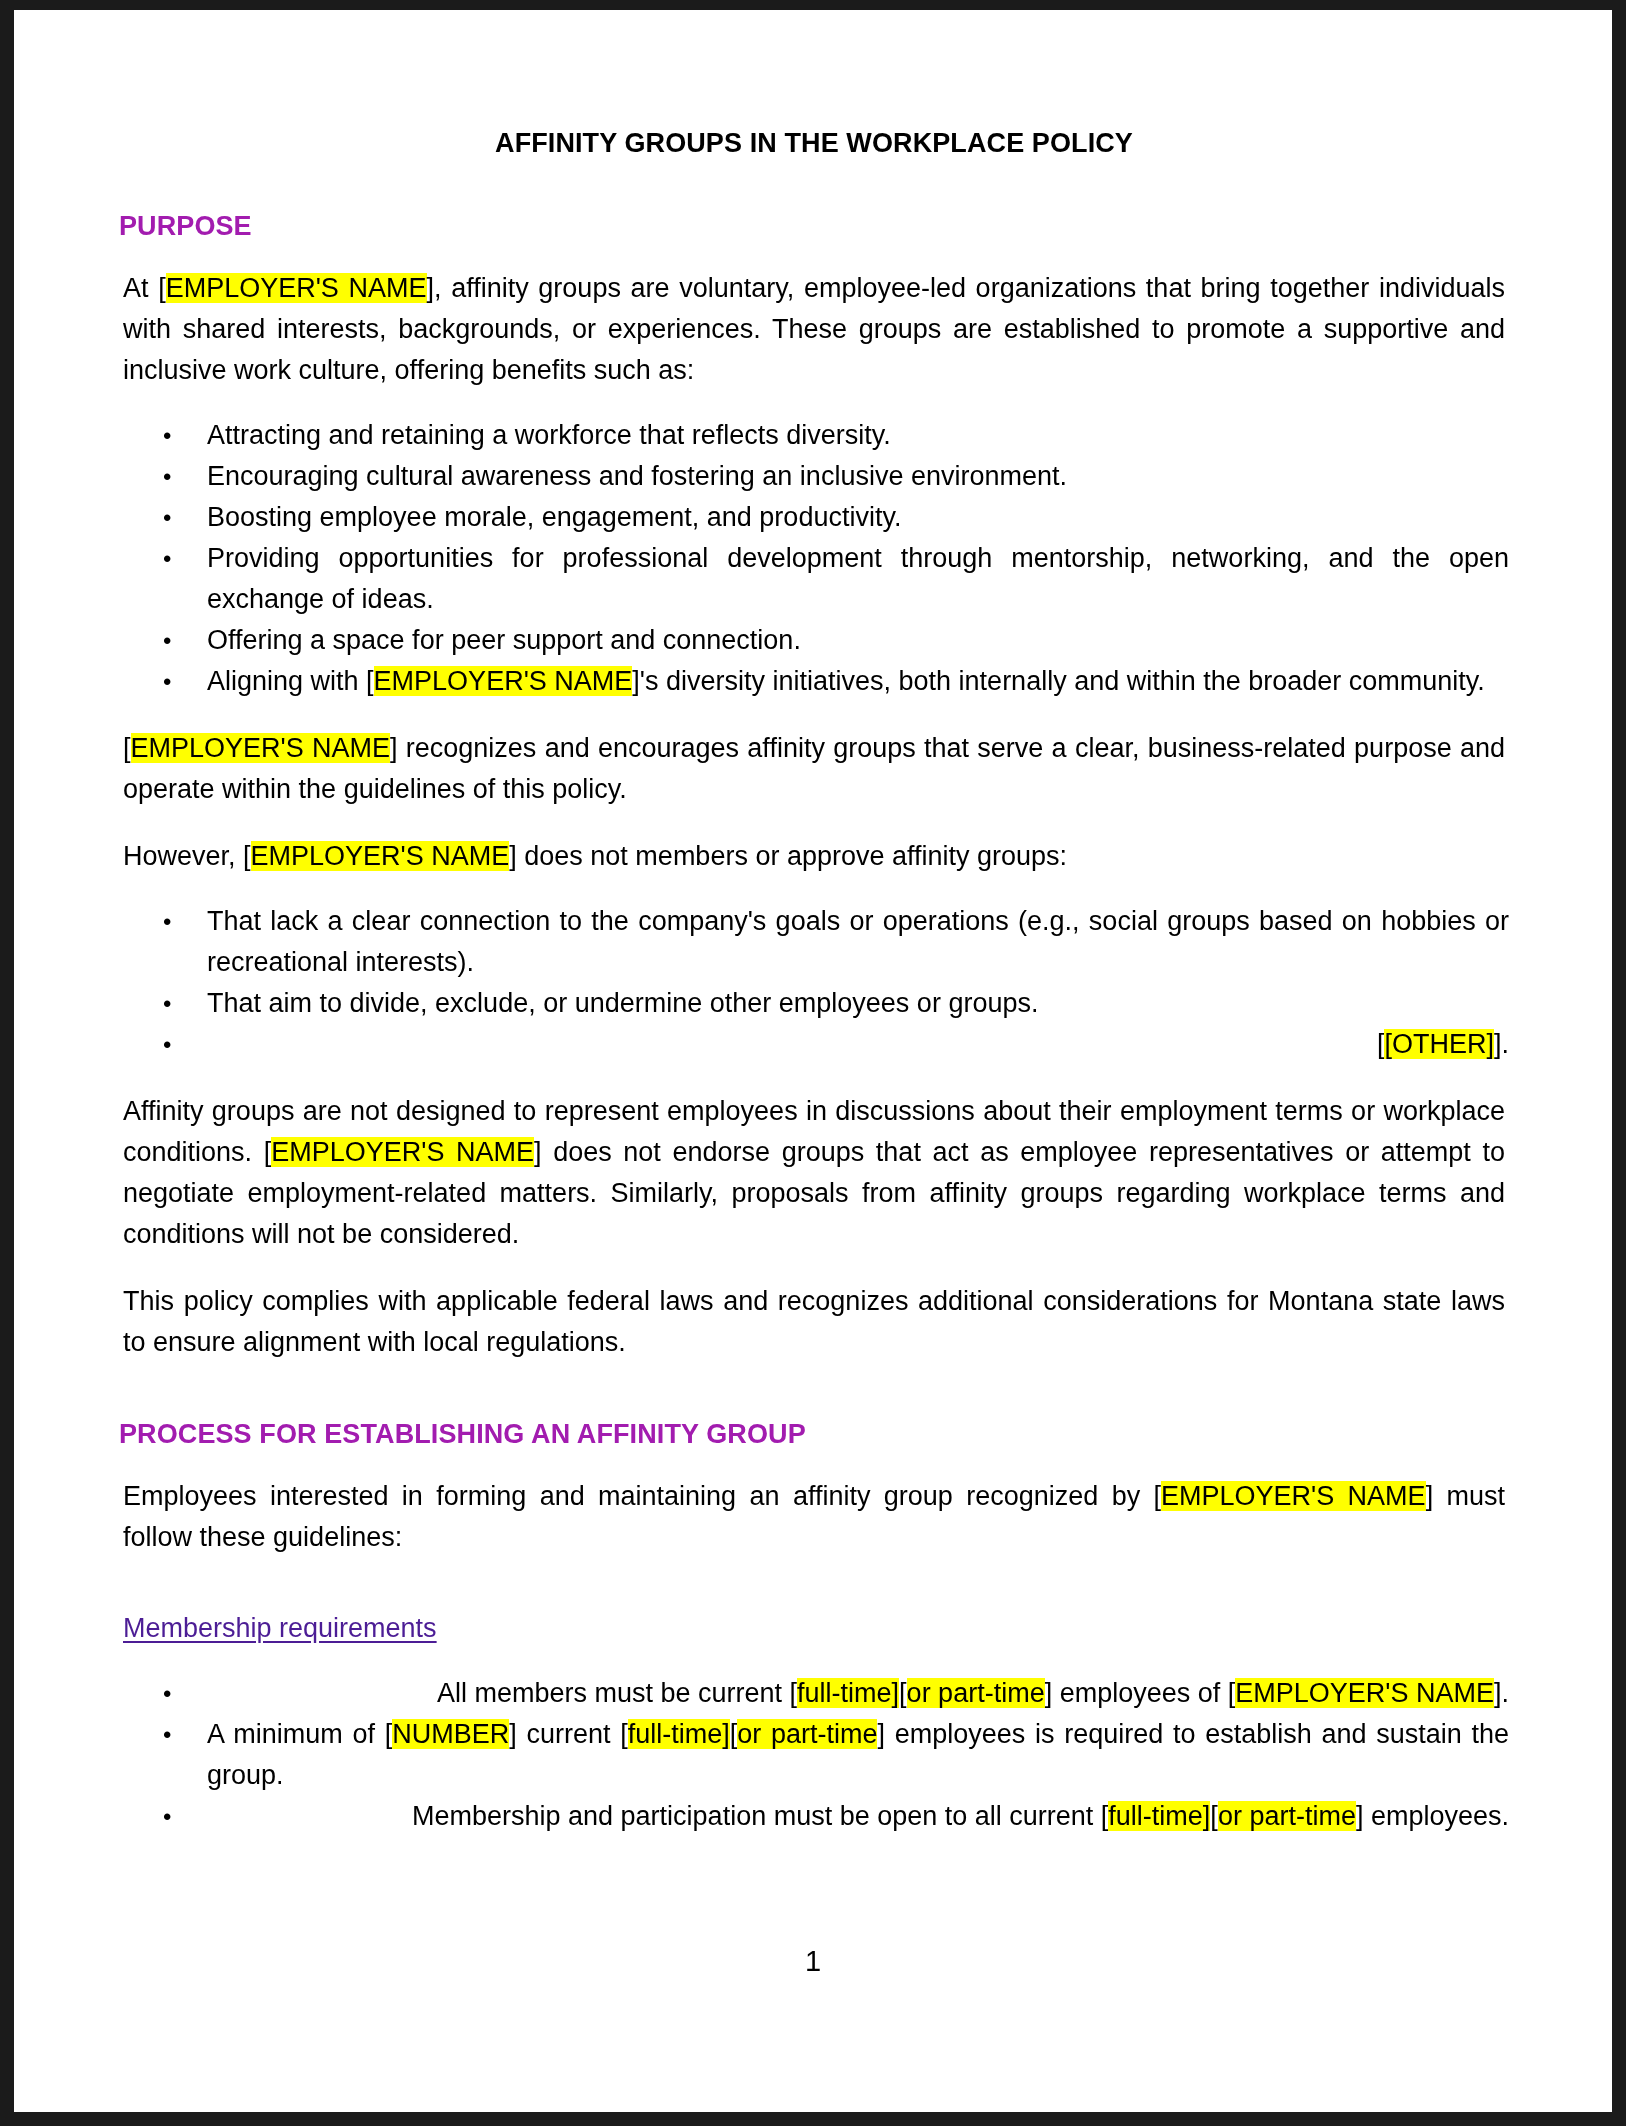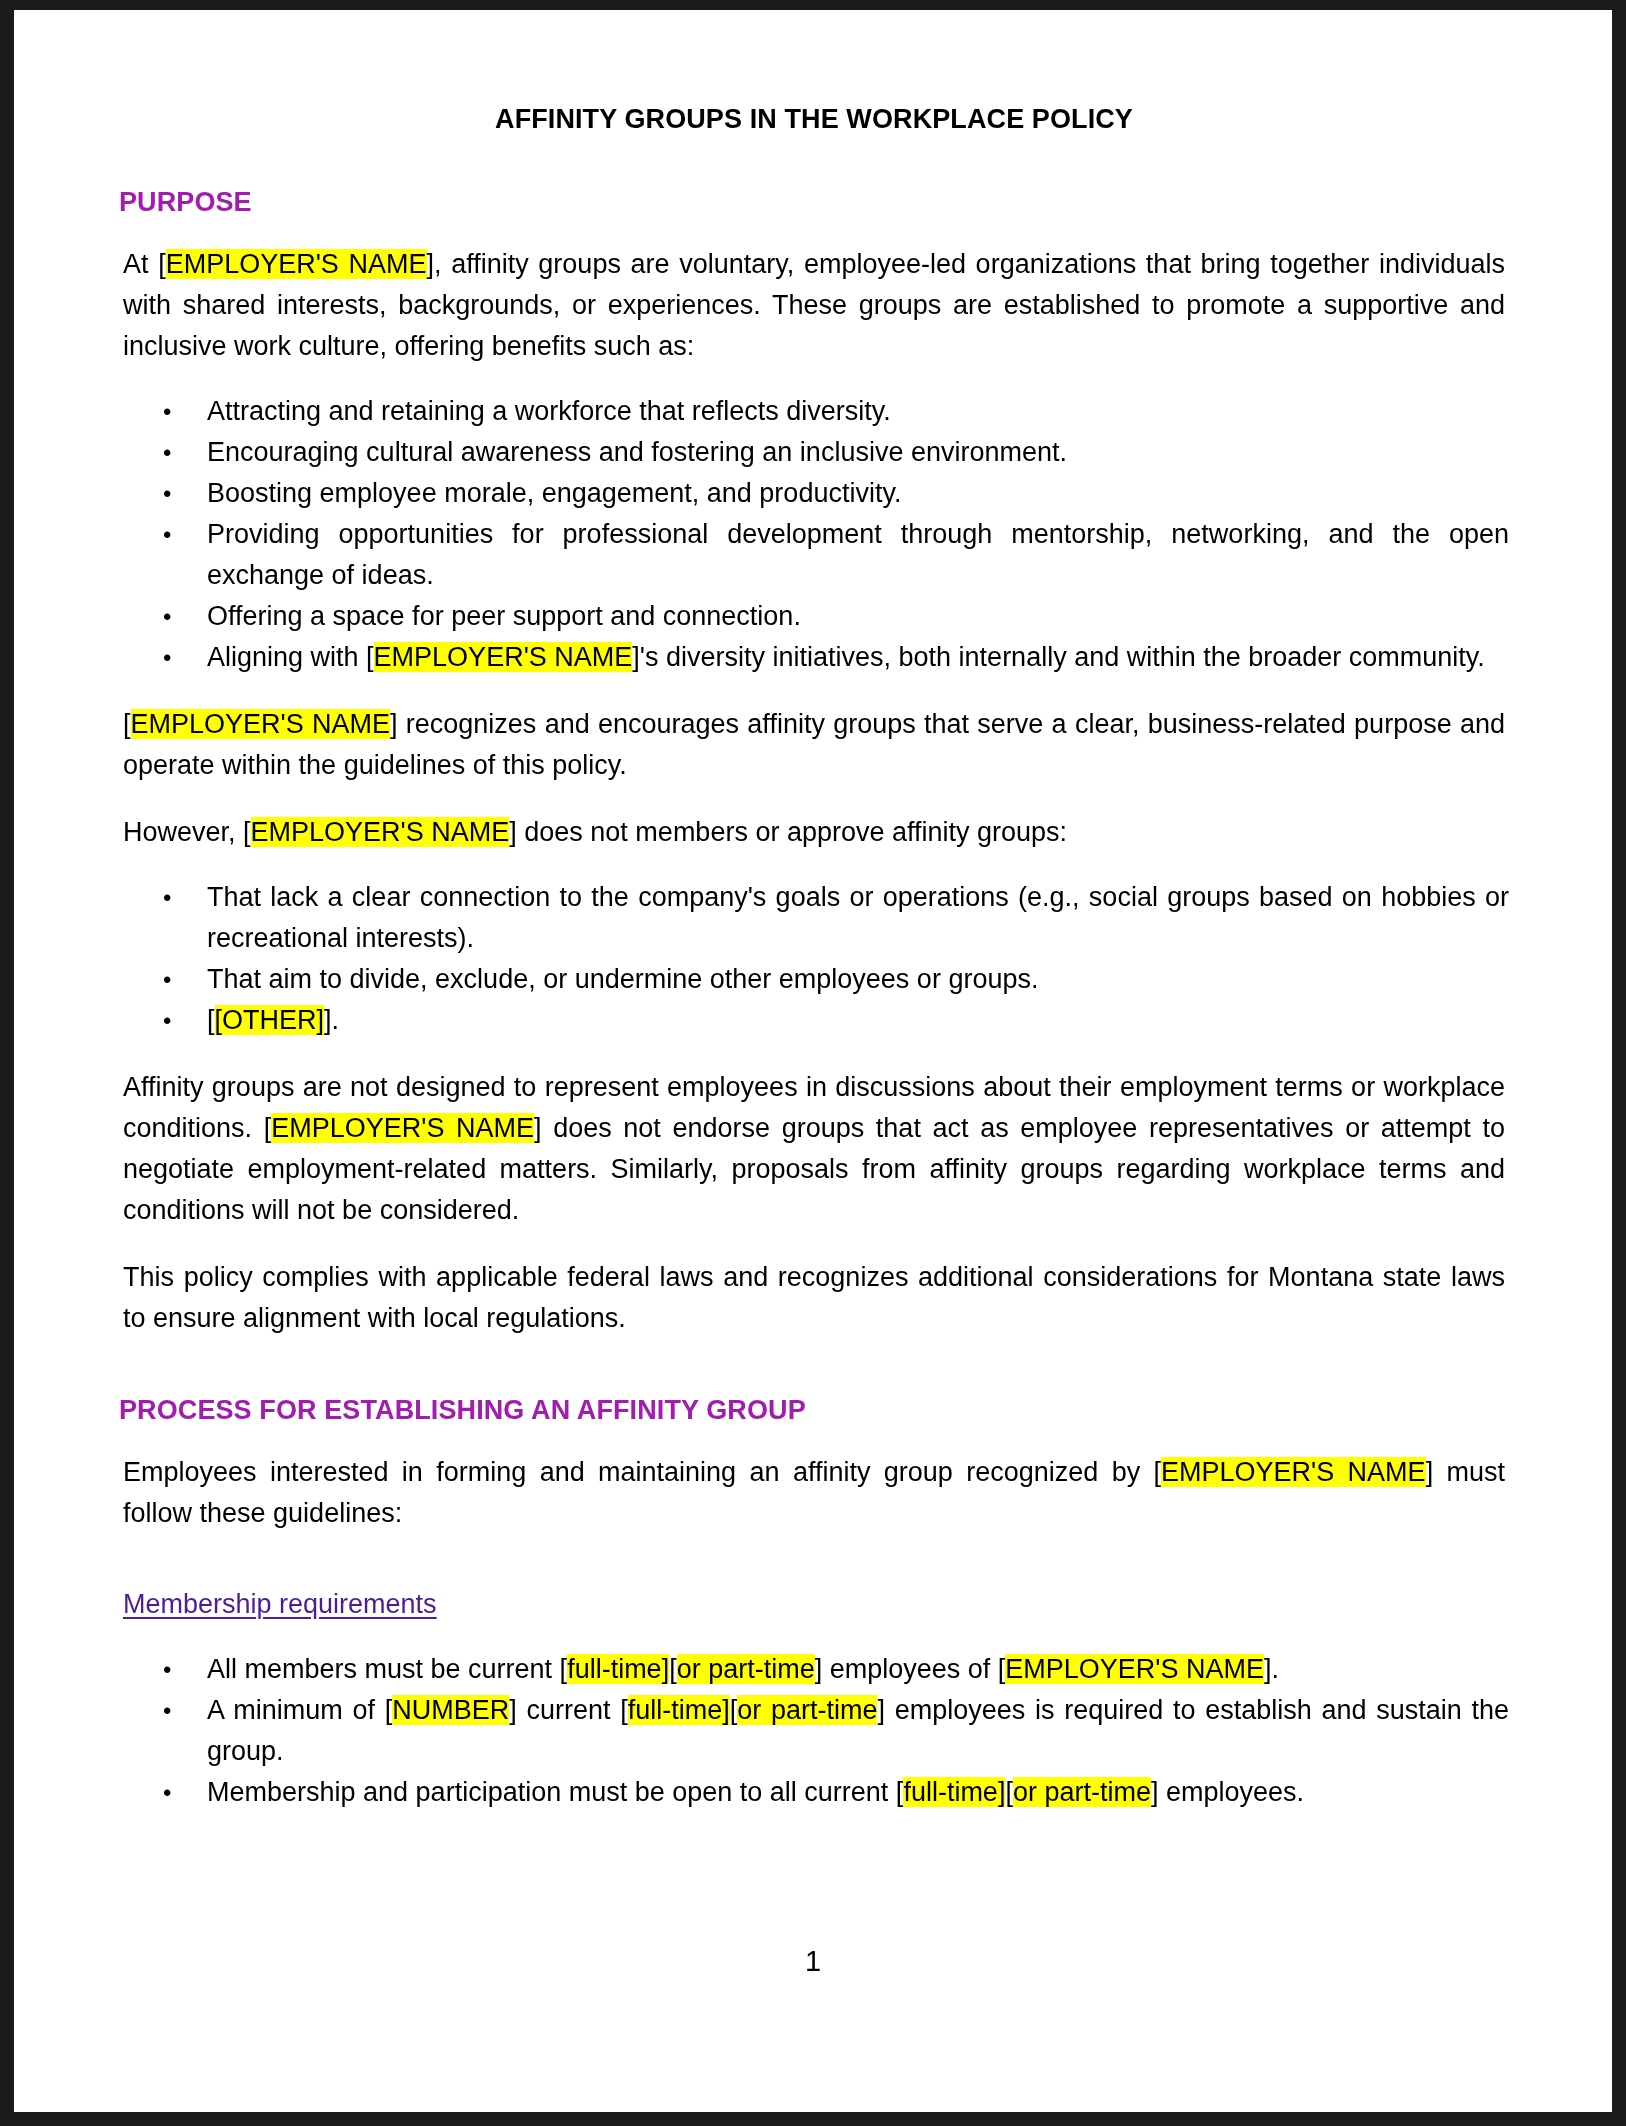--- a/index.html
+++ b/index.html
@@ -43,21 +43,21 @@
     box-sizing: border-box;
   }
 
   .doc-title {
     text-align: center;
     font-weight: bold;
     font-size: 27px;
     letter-spacing: 0.1px;
     color: #000;
     margin: 0;
-    padding-top: 94px;
+    padding-top: 118px;
     padding-left: 10px;
     padding-right: 10px;
   }
 
   h2.section-heading {
     font-size: 27px;
     font-weight: bold;
     color: #a21caf;
     margin: 0;
     padding-top: 52px;
@@ -106,21 +106,21 @@
   ul.bullets li::before {
     content: "\2022";
     position: absolute;
     left: 44px;
     top: 0;
     font-size: 24px;
     line-height: 41px;
     color: #000;
   }
   ul.bullets li.no-justify {
-    text-align: left;
+    text-align: right;
   }
 
   mark.hl {
     background: #ffff00;
     color: #000;
     padding: 0;
   }
 
   .page-number {
     position: absolute;

